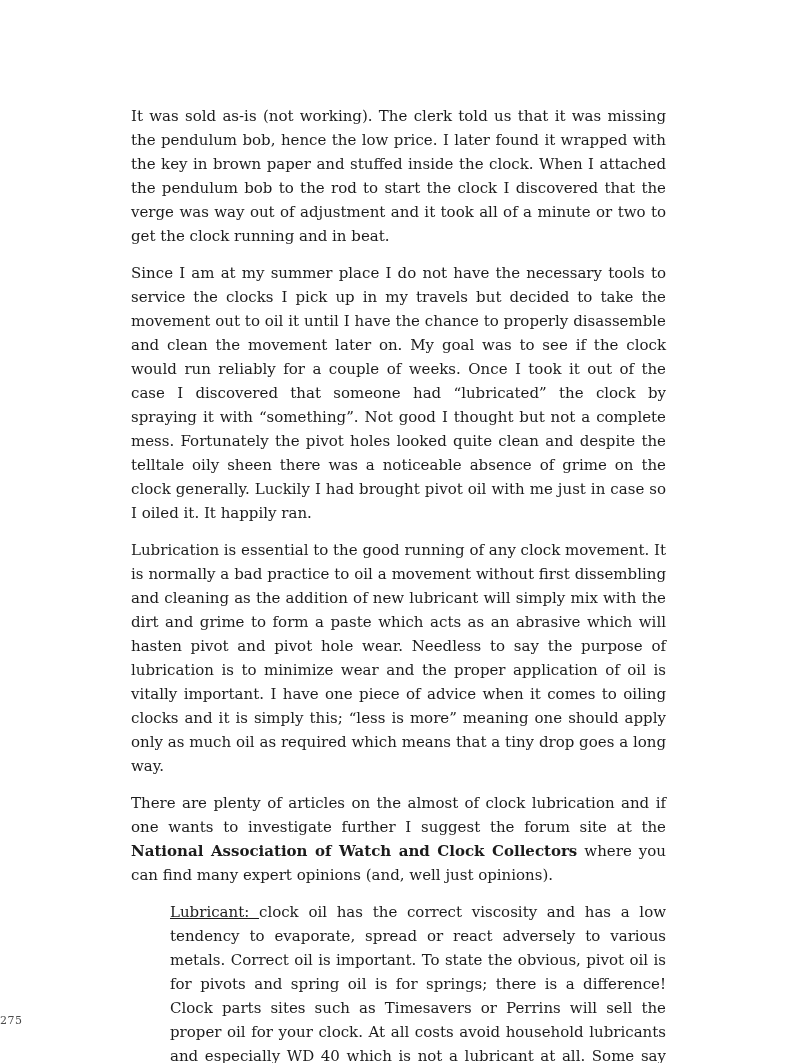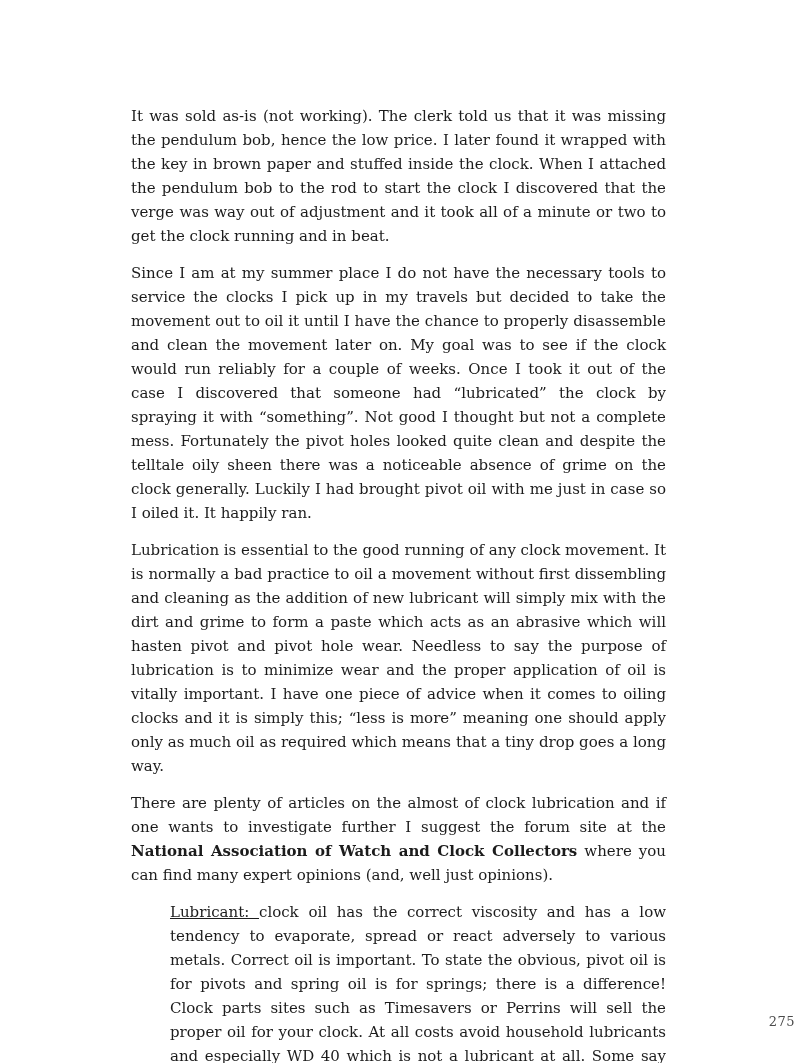--- a/index.html
+++ b/index.html
@@ -37,22 +37,22 @@
     font-weight: bold;
   }
   .underline {
     text-decoration: underline;
   }
   .page-number {
     position: absolute;
     left: 0;
     right: 0;
     top: 1014px;
-    text-align: right;
-    font-size: 13px;
+    text-align: left;
+    font-size: 11px;
     color: #4a4a4a;
     letter-spacing: 0.5px;
   }
 </style>
 </head>
 <body>
 
 <div class="page">
   <div class="content">
 

